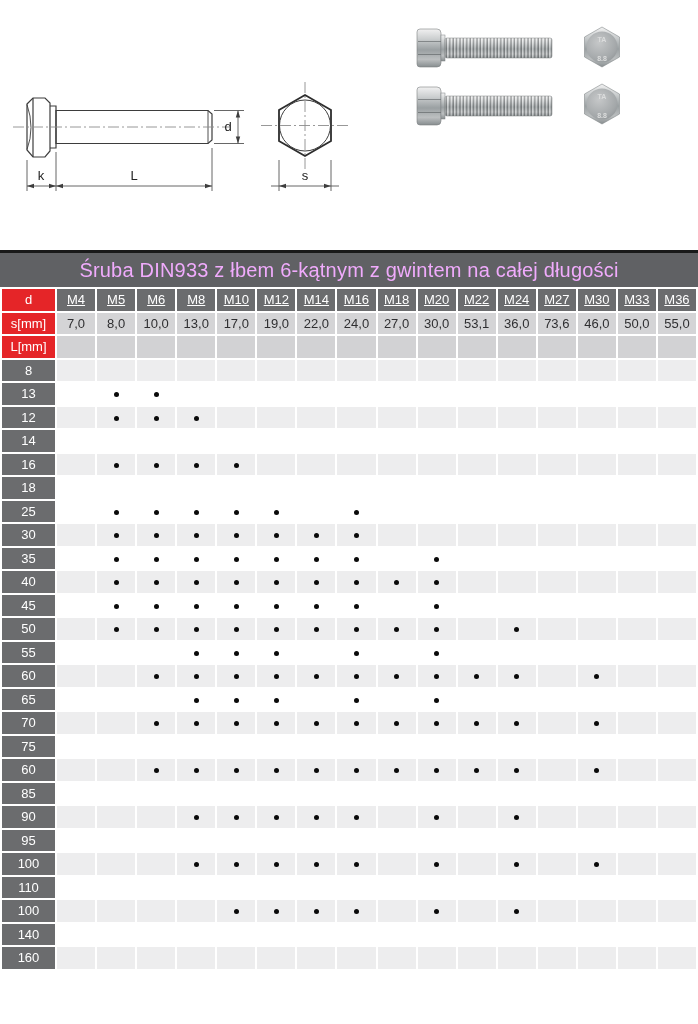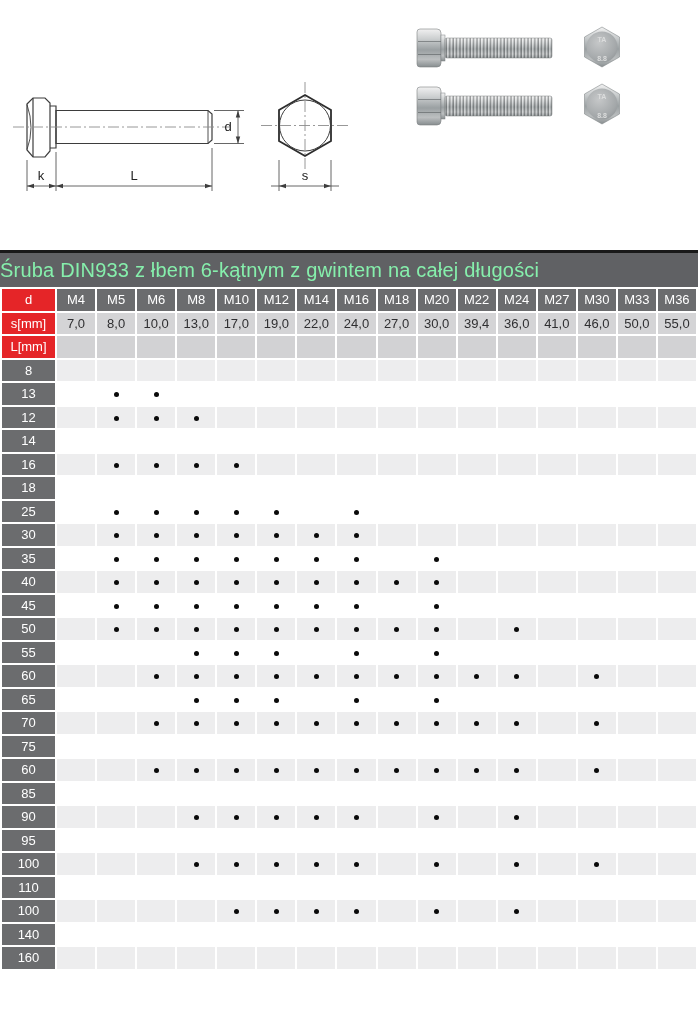--- a/index.html
+++ b/index.html
@@ -3,27 +3,27 @@
 <meta charset="utf-8">
 <style>
   html,body{margin:0;padding:0;}
   body{
     width:698px;height:1024px;background:#ffffff;position:relative;
     font-family:"Liberation Sans", sans-serif;overflow:hidden;
   }
   .drawing-svg{position:absolute;top:0;left:0;}
   .table-wrap{position:absolute;top:250px;left:0;width:698px;}
   .title-bar{
-    background:#606164;border-top:3px solid #191919;color:#86efac;
-    height:34px;line-height:34px;font-size:20px;letter-spacing:.2px;
+    background:#606164;border-top:3px solid #191919;color:#f0abfc;
+    height:34px;line-height:34px;text-align:center;font-size:20px;letter-spacing:.2px;
   }
   table{border-collapse:separate;border-spacing:2px;table-layout:fixed;width:698px;background:#ffffff;}
   th,td{height:21.5px;padding:0;text-align:center;vertical-align:middle;font-weight:400;overflow:hidden;}
   th.redlabel{background:#e52528;color:#ffffff;font-size:13px;}
-  th.dhead{background:#6b6c6e;color:#ffffff;font-size:13px;}
+  th.dhead{background:#6b6c6e;color:#ffffff;font-size:13px;text-decoration:underline;}
   th.rlabel{background:#6b6c6e;color:#ffffff;font-size:13px;}
   td.vcell{background:#d4d4d6;color:#2f2f31;font-size:13px;}
   td.lspacer{background:#d2d2d4;}
   tr.shade td.data{background:#ededee;}
   tr.plain td.data{background:#ffffff;}
   .dot{display:inline-block;width:5px;height:5px;border-radius:50%;background:#0a0a0a;vertical-align:middle;}
 </style>
 </head>
 <body>
 
@@ -147,23 +147,23 @@
       <td class="vcell">7,0</td>
           <td class="vcell">8,0</td>
           <td class="vcell">10,0</td>
           <td class="vcell">13,0</td>
           <td class="vcell">17,0</td>
           <td class="vcell">19,0</td>
           <td class="vcell">22,0</td>
           <td class="vcell">24,0</td>
           <td class="vcell">27,0</td>
           <td class="vcell">30,0</td>
-          <td class="vcell">39,4</td>
+          <td class="vcell">53,1</td>
           <td class="vcell">36,0</td>
-          <td class="vcell">41,0</td>
+          <td class="vcell">73,6</td>
           <td class="vcell">46,0</td>
           <td class="vcell">50,0</td>
           <td class="vcell">55,0</td>
         </tr>
       <tr>
         <th class="redlabel">L[mm]</th>
       <td class="lspacer"></td>
           <td class="lspacer"></td>
           <td class="lspacer"></td>
           <td class="lspacer"></td>

